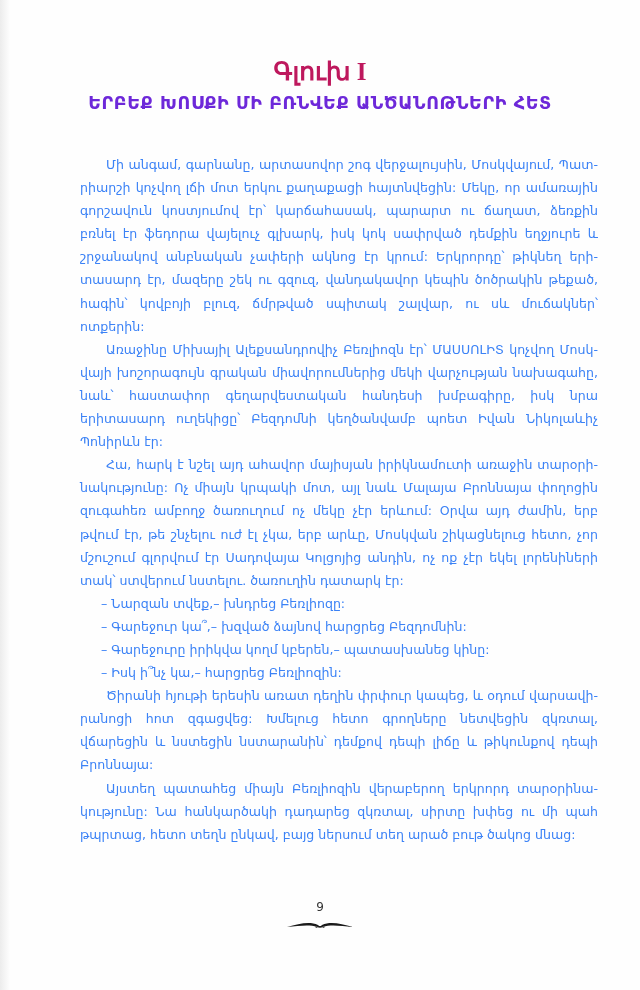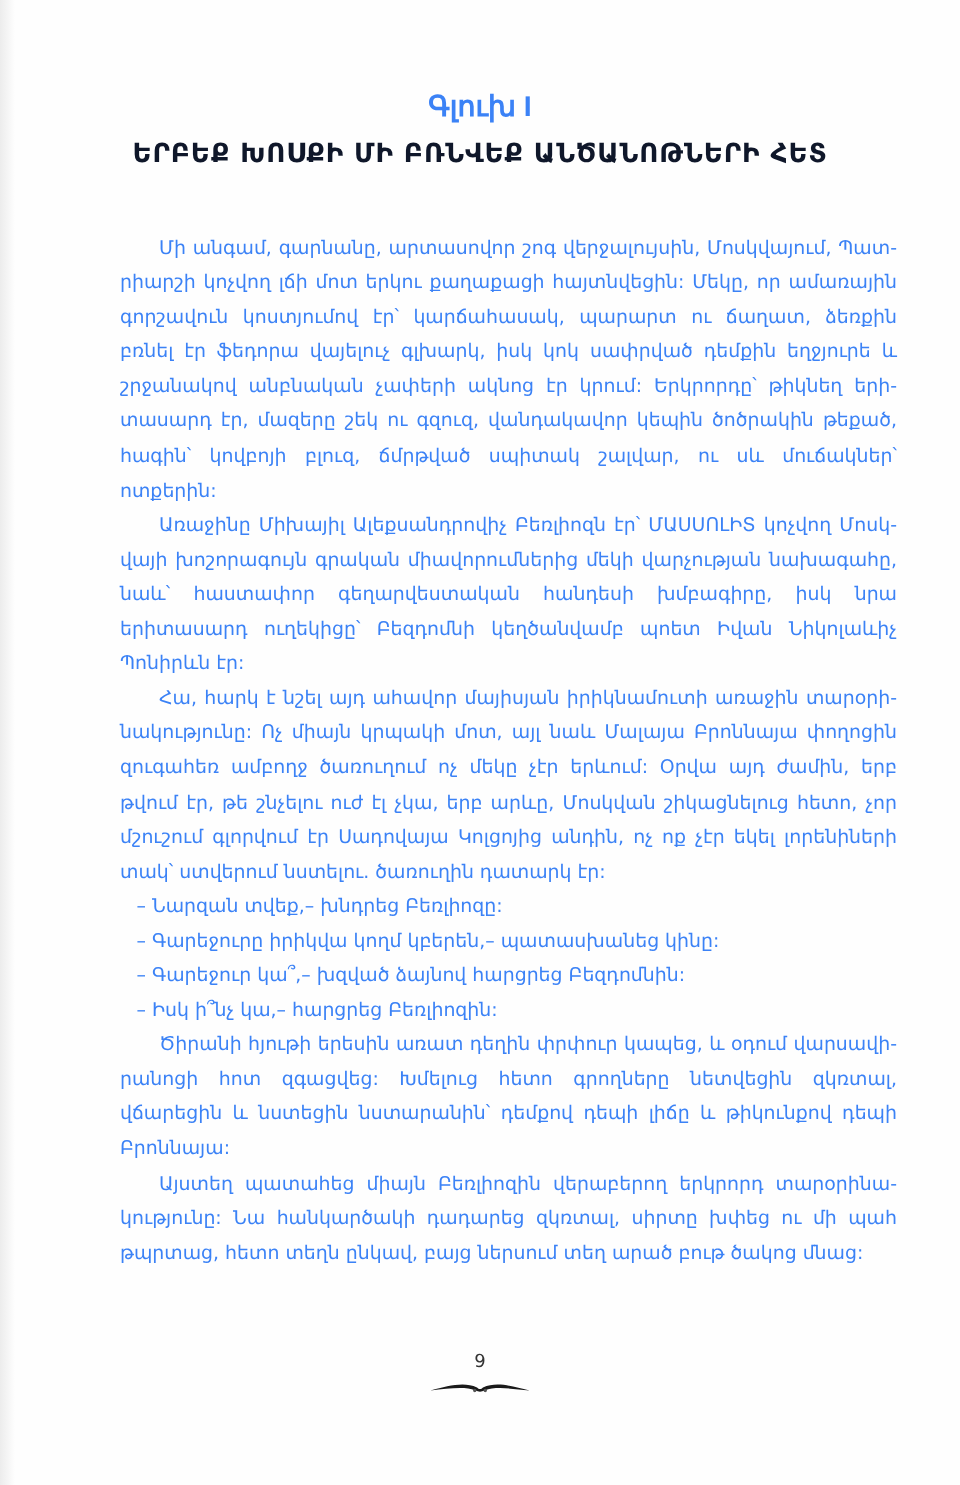--- a/index.html
+++ b/index.html
@@ -27,55 +27,56 @@
       width: 10px;
       background: linear-gradient(to right, #ececec, rgba(255,255,255,0));
     }
     .chapter-header {
       position: absolute;
       top: 60px;
       left: 0; right: 0;
       text-align: center;
     }
     .chapter-label {
-      font-family: Liberation Sans, sans-serif;
+      font-family: Liberation Serif, serif;
       font-weight: bold;
-      font-size: 19px;
+      font-size: 25px;
       line-height: 24px;
-      color: #3b82f6;
+      color: #be185d;
       height: 24px;
     }
     .chapter-title {
       margin-top: 7px;
       font-family: "DejaVu Sans", sans-serif;
       font-weight: bold;
       font-size: 17.5px;
       letter-spacing: 0.6px;
       line-height: 24px;
-      color: #0f172a;
+      color: #6d28d9;
     }
     .body-text {
       position: absolute;
       top: 153px;
       left: 80px;
       width: 518px;
       font-family: "DejaVu Sans", sans-serif;
       font-size: 12.6px;
       line-height: 23.1px;
       color: #3b82f6;
       text-align: justify;
       hyphens: manual;
     }
     .body-text p {
       margin: 0;
       text-indent: 26px;
     }
     .body-text p.dialog {
       text-indent: 11px;
       padding-left: 0;
+      margin-left: 10px;
     }
     .folio {
       position: absolute;
       top: 900px;
       left: 0; right: 0;
       text-align: center;
     }
     .page-number {
       font-family: "DejaVu Sans", sans-serif;
       font-size: 12px;
@@ -98,22 +99,22 @@
   <div class="chapter-header">
     <div class="chapter-label">Գլուխ I</div>
     <div class="chapter-title">ԵՐԲԵՔ ԽՈՍՔԻ ՄԻ ԲՌՆՎԵՔ ԱՆԾԱՆՈԹՆԵՐԻ ՀԵՏ</div>
   </div>
 
   <div class="body-text">
     <p>Մի անգամ, գարնանը, արտասովոր շոգ վերջալույսին, Մոսկվայում, Պատ­րիարշի կոչվող լճի մոտ երկու քաղաքացի հայտնվեցին: Մեկը, որ ամառային գորշավուն կոստյումով էր՝ կարճահասակ, պարարտ ու ճաղատ, ձեռքին բռնել էր ֆեդորա վայելուչ գլխարկ, իսկ կոկ սափրված դեմքին եղջյուրե և շրջանակով անբնական չափերի ակնոց էր կրում: Երկրորդը՝ թիկնեղ երի­տասարդ էր, մազերը շեկ ու գզուզ, վանդակավոր կեպին ծոծրակին թեքած, հագին՝ կովբոյի բլուզ, ճմրթված սպիտակ շալվար, ու սև մուճակներ՝ ոտքերին:</p>
     <p>Առաջինը Միխայիլ Ալեքսանդրովիչ Բեռլիոզն էր՝ ՄԱՍՍՈԼԻՏ կոչվող Մոսկ­վայի խոշորագույն գրական միավորումներից մեկի վարչության նախա­գահը, նաև՝ հաստափոր գեղարվեստական հանդեսի խմբագիրը, իսկ նրա երիտասարդ ուղեկիցը՝ Բեզդոմնի կեղծանվամբ պոետ Իվան Նիկոլաևիչ Պոնիրևն էր:</p>
     <p>Հա, հարկ է նշել այդ ահավոր մայիսյան իրիկնամուտի առաջին տարօրի­նակությունը: Ոչ միայն կրպակի մոտ, այլ նաև Մալայա Բրոննայա փողոցին զուգահեռ ամբողջ ծառուղում ոչ մեկը չէր երևում: Օրվա այդ ժամին, երբ թվում էր, թե շնչելու ուժ էլ չկա, երբ արևը, Մոսկվան շիկացնելուց հետո, չոր մշուշում գլորվում էր Սադովայա Կոլցոյից անդին, ոչ ոք չէր եկել լորենիների տակ՝ ստվերում նստելու. ծառուղին դատարկ էր:</p>
     <p class="dialog">– Նարզան տվեք,– խնդրեց Բեռլիոզը:</p>
+    <p class="dialog">– Գարեջուր կա՞,– խզված ձայնով հարցրեց Բեզդոմնին:</p>
     <p class="dialog">– Գարեջուրը իրիկվա կողմ կբերեն,– պատասխանեց կինը:</p>
-    <p class="dialog">– Գարեջուր կա՞,– խզված ձայնով հարցրեց Բեզդոմնին:</p>
     <p class="dialog">– Իսկ ի՞նչ կա,– հարցրեց Բեռլիոզին:</p>
     <p>Ծիրանի հյութի երեսին առատ դեղին փրփուր կապեց, և օդում վարսավի­րանոցի հոտ զգացվեց: Խմելուց հետո գրողները նետվեցին զկռտալ, վճարեցին և նստեցին նստարանին՝ դեմքով դեպի լիճը և թիկունքով դեպի Բրոննայա:</p>
     <p>Այստեղ պատահեց միայն Բեռլիոզին վերաբերող երկրորդ տարօրինա­կությունը: Նա հանկարծակի դադարեց զկռտալ, սիրտը խփեց ու մի պահ թպրտաց, հետո տեղն ընկավ, բայց ներսում տեղ արած բութ ծակոց մնաց:</p>
   </div>
 
   <div class="folio">
     <div class="page-number">9</div>
     <svg class="ornament" viewBox="0 0 70 12" xmlns="http://www.w3.org/2000/svg">
       <path d="M2 9 C 14 6, 24 3, 33 7 C 34 8, 34 8, 35 8 C 36 8, 36 8, 37 7 C 46 3, 56 6, 68 9 C 56 8, 46 6, 38 9 C 36 10, 34 10, 32 9 C 24 6, 14 8, 2 9 Z" fill="#1a1a1a"></path>
       <circle cx="31.5" cy="9" r="1.1" fill="#555"></circle>

